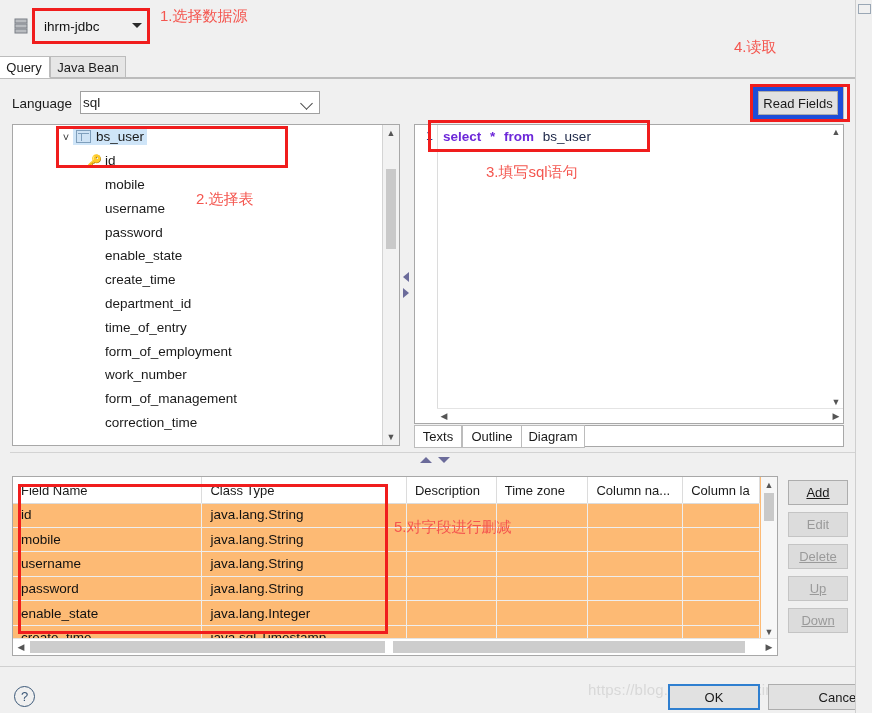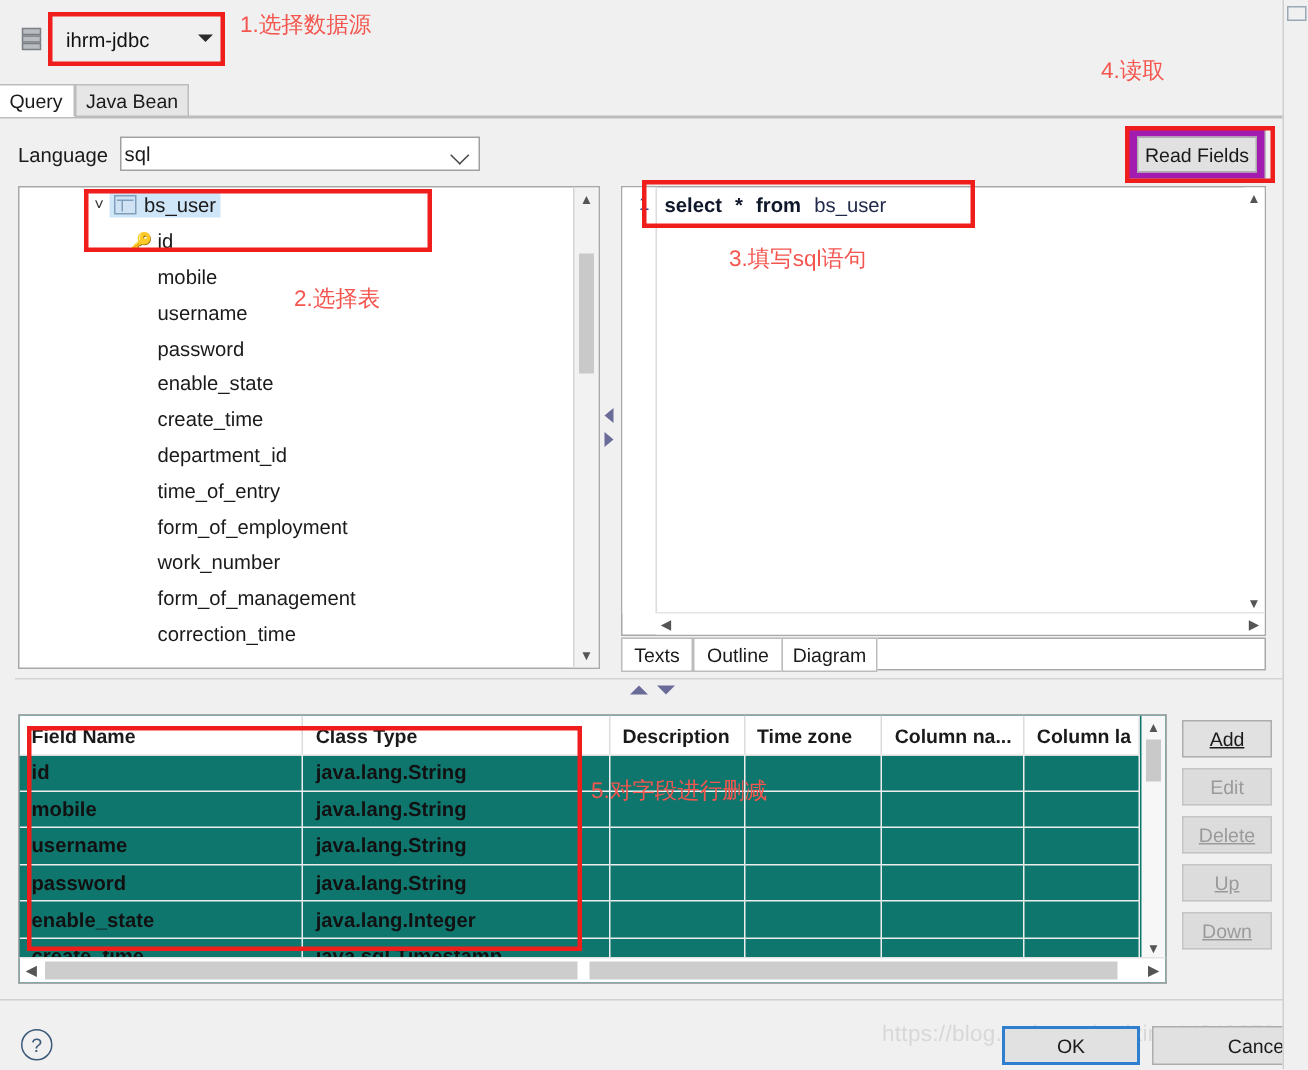--- a/index.html
+++ b/index.html
@@ -80,21 +80,21 @@
   .chev-down {
     position: absolute; right: 8px; top: 7px;
     width: 8px; height: 8px;
     border-right: 1.6px solid #444; border-bottom: 1.6px solid #444;
     transform: rotate(45deg);
   }
 
   
   .readfields-wrap {
     position: absolute; left: 750px; top: 84px; width: 94px; height: 36px;
-    border: 1px solid #bcbcbc; background: #a21caf; box-sizing: border-box;
+    border: 1px solid #bcbcbc; background: #1d4ed8; box-sizing: border-box;
   }
   .btn {
     background: #e1e1e1;
     border: 1px solid #adadad;
     box-sizing: border-box;
     font-size: 13px;
     display: flex; align-items: center; justify-content: center;
     color: #1a1a1a;
   }
   #read-fields-button {
@@ -184,21 +184,21 @@
   }
   .sql-lineno {
     position: absolute; right: 4px; top: 4px;
     font-family: "Liberation Sans", sans-serif;
     font-size: 12.5px; color: #1c3f94;
   }
   .sql-code {
     position: absolute; left: 28px; top: 4px; right: 18px;
     font-size: 13.5px; white-space: nowrap;
   }
-  .kw { color: #0f172a; font-weight: bold; margin-top: 18px; }
+  .kw { color: #6d28d9; font-weight: bold; margin-top: 18px; }
   .ident { color: #202a4a; }
   .sql-vscroll {
     position: absolute; right: 0; top: 0; width: 14px; bottom: 14px;
     background: #fff;
   }
   .sql-vscroll .ar {
     position: absolute; left: 0; width: 14px; height: 14px;
     display:flex; align-items:center; justify-content:center;
     font-size: 9px; color:#555;
   }
@@ -247,23 +247,22 @@
   }
   .hsplit .tri.dn {
     left: 428px;
     border-left: 6px solid transparent; border-right: 6px solid transparent;
     border-top: 6px solid #6b6b9a;
   }
 
   
   .table-panel {
     position: absolute; left: 12px; top: 476px; width: 766px; height: 180px;
-    background: #0f766e; border: 1px solid #a8a8a8; box-sizing: border-box;
+    background: #fdba74; border: 1px solid #a8a8a8; box-sizing: border-box;
     overflow: hidden;
-    font-weight: bold;
   }
   .tbl-header {
     position: absolute; left: 0; top: 0; right: 17px; height: 26px;
     display: flex; background: #fff; border-bottom: 1px solid #dcdcdc;
   }
   .th {
     font-size: 13px; color: #1a1a1a;
     display: flex; align-items: center;
     padding-left: 8px; box-sizing: border-box;
     border-right: 1px solid #dcdcdc;

